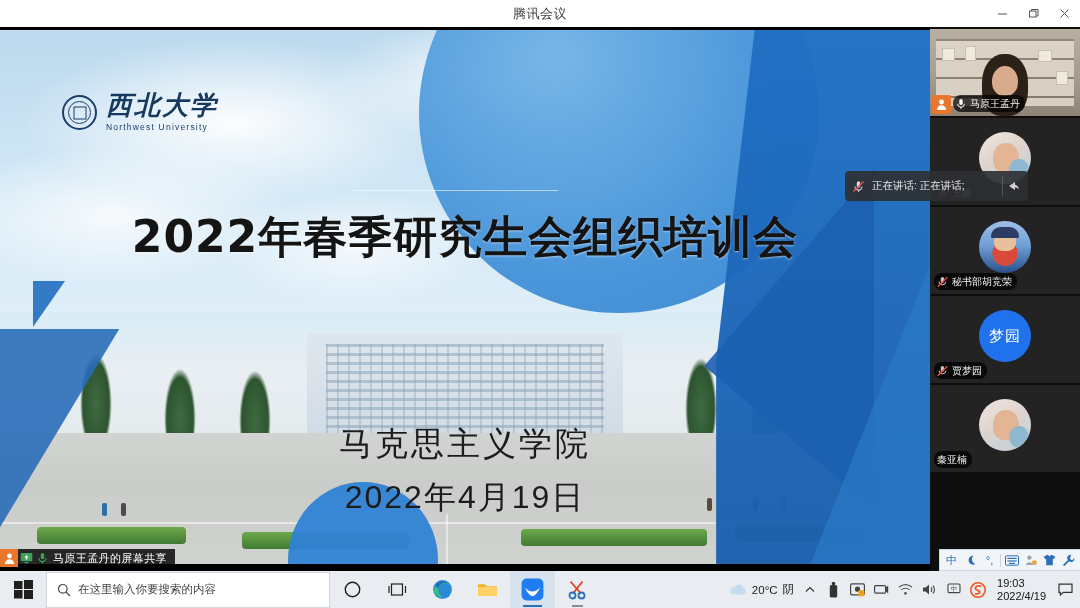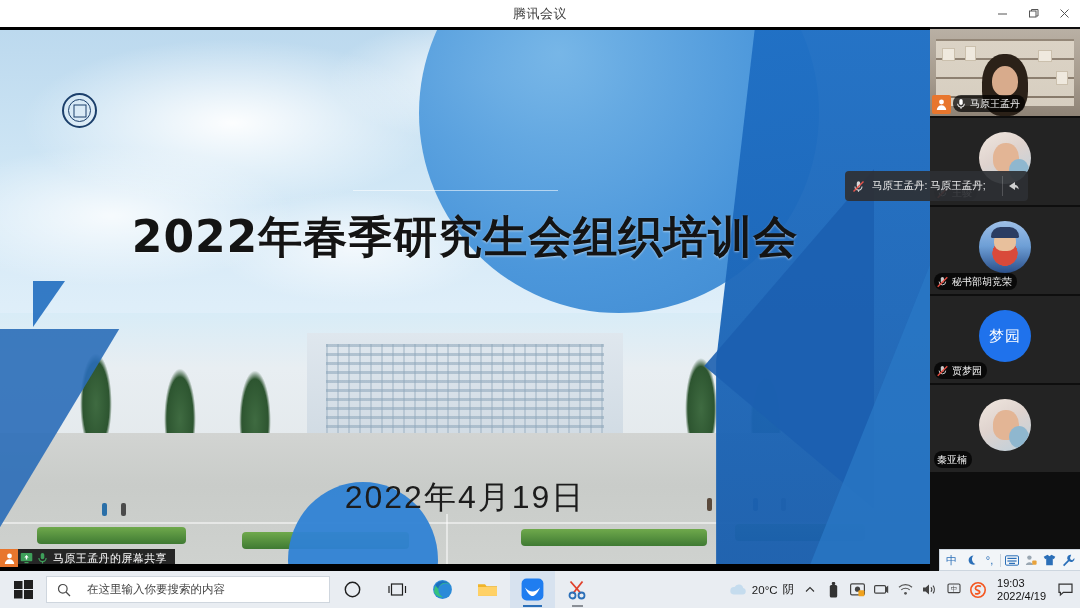--- a/index.html
+++ b/index.html
@@ -157,22 +157,22 @@
     border:1px solid #cdd6df; border-right:none; display:flex; align-items:center; z-index:45;
     padding:0 3px; gap:2px; }
   .imebar .slot { width:17px; height:18px; display:flex; align-items:center; justify-content:center;
     font-size:11px; color:#2b6fb8; }
   .imebar .sep { width:1px; height:13px; background:#c9d3dc; }
 
   
   .taskbar { position:absolute; left:0; bottom:0; width:1080px; height:37px; background:#e9edf2;
     display:flex; align-items:center; }
   .startbtn { width:46px; height:37px; display:flex; align-items:center; justify-content:center; }
-  .searchbox { width:284px; height:27px; background:#fff; border:1px solid #cfd6de;
-    display:flex; align-items:center; gap:16px; padding:0 10px; }
+  .searchbox { width:284px; height:36px; background:#fff; border:1px solid #cfd6de;
+    display:flex; align-items:center; gap:7px; padding:0 10px; }
   .searchbox .ph { font-size:11.5px; color:#444; }
   .tbicon { width:45px; height:37px; display:flex; align-items:center; justify-content:center;
     position:relative; }
   .tbicon.active { background:#d7e2ef; }
   .tbicon.active::after { content:""; position:absolute; bottom:1px; left:13px; width:19px; height:2px;
     background:#2b6fb8; }
   .tbicon.run::after { content:""; position:absolute; bottom:1px; left:17px; width:11px; height:2px;
     background:#8a8f96; }
   .tray { margin-left:auto; display:flex; align-items:center; gap:7px; padding-right:6px; height:37px; }
   .tray .wx { display:flex; align-items:center; gap:5px; font-size:11.5px; color:#1b1b1b; }
@@ -241,37 +241,42 @@
         <div class="wedge-rt2"></div>
         <div class="wedge-bl"></div>
         <div class="tri-lt"></div>
         <div class="oval-bot"></div>
         <div class="hairline"></div>
 
         <div class="logo">
           <div class="seal">
               <div class="core"></div>
             </div>
+          <div class="logotext">
+            <div class="cn">西北大学</div>
+            <div class="en">Northwest University</div>
+          </div>
         </div>
 
         <div class="slide-title">2022年春季研究生会组织培训会</div>
+        <div class="slide-sub">马克思主义学院</div>
         <div class="slide-date">2022年4月19日</div>
       </div>
     </div>
 
     <div class="toast">
       <span class="mic">
         <svg width="15" height="15" viewBox="0 0 15 15">
           <rect x="5.8" y="2.2" width="3.4" height="6.6" rx="1.7" fill="#d9d9d9"></rect>
           <path d="M4 7.6a3.5 3.5 0 0 0 7 0" fill="none" stroke="#d9d9d9" stroke-width="1.1"></path>
           <line x1="7.5" y1="11.1" x2="7.5" y2="12.8" stroke="#d9d9d9" stroke-width="1.1"></line>
           <line x1="2.5" y1="12.5" x2="12.5" y2="2.5" stroke="#e6534a" stroke-width="1.4"></line>
         </svg>
       </span>
-      <span class="txt">马原王孟丹: 马原王孟丹;</span>
+      <span class="txt">正在讲话: 正在讲话;</span>
       <span class="reply">
         <svg width="14" height="14" viewBox="0 0 14 14">
           <path d="M9 3 L3 7 L9 11 L9 8.6 C11.2 8.6 12.2 9.4 12.6 10.6 C12.7 8.2 11.6 6.2 9 5.8 Z" fill="#cfcfcf"></path>
         </svg>
       </span>
     </div>
 
     <div class="strip">
 
       <div class="tile active">

